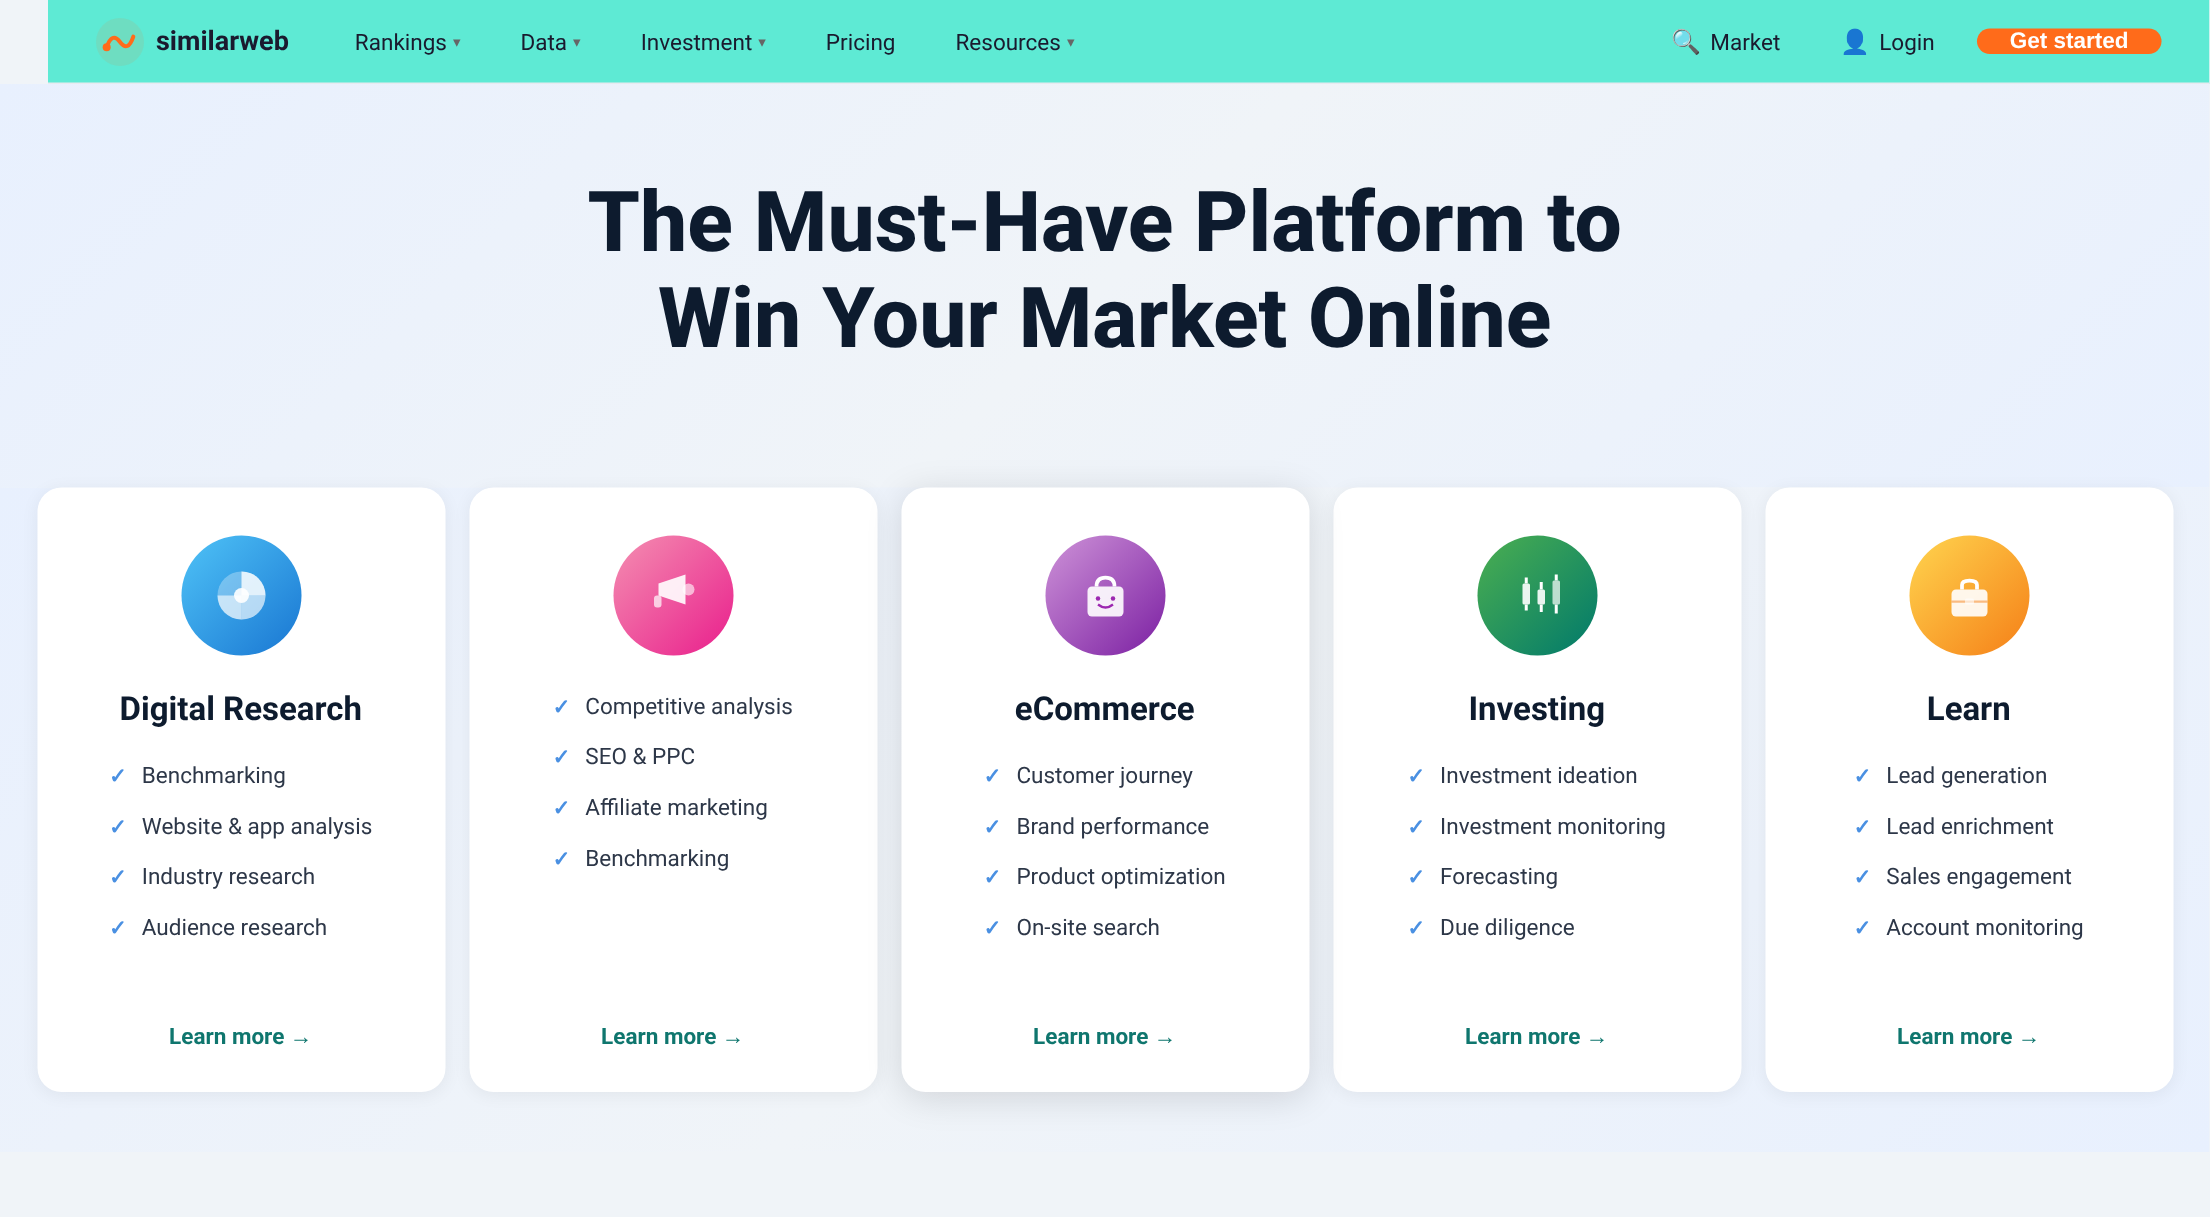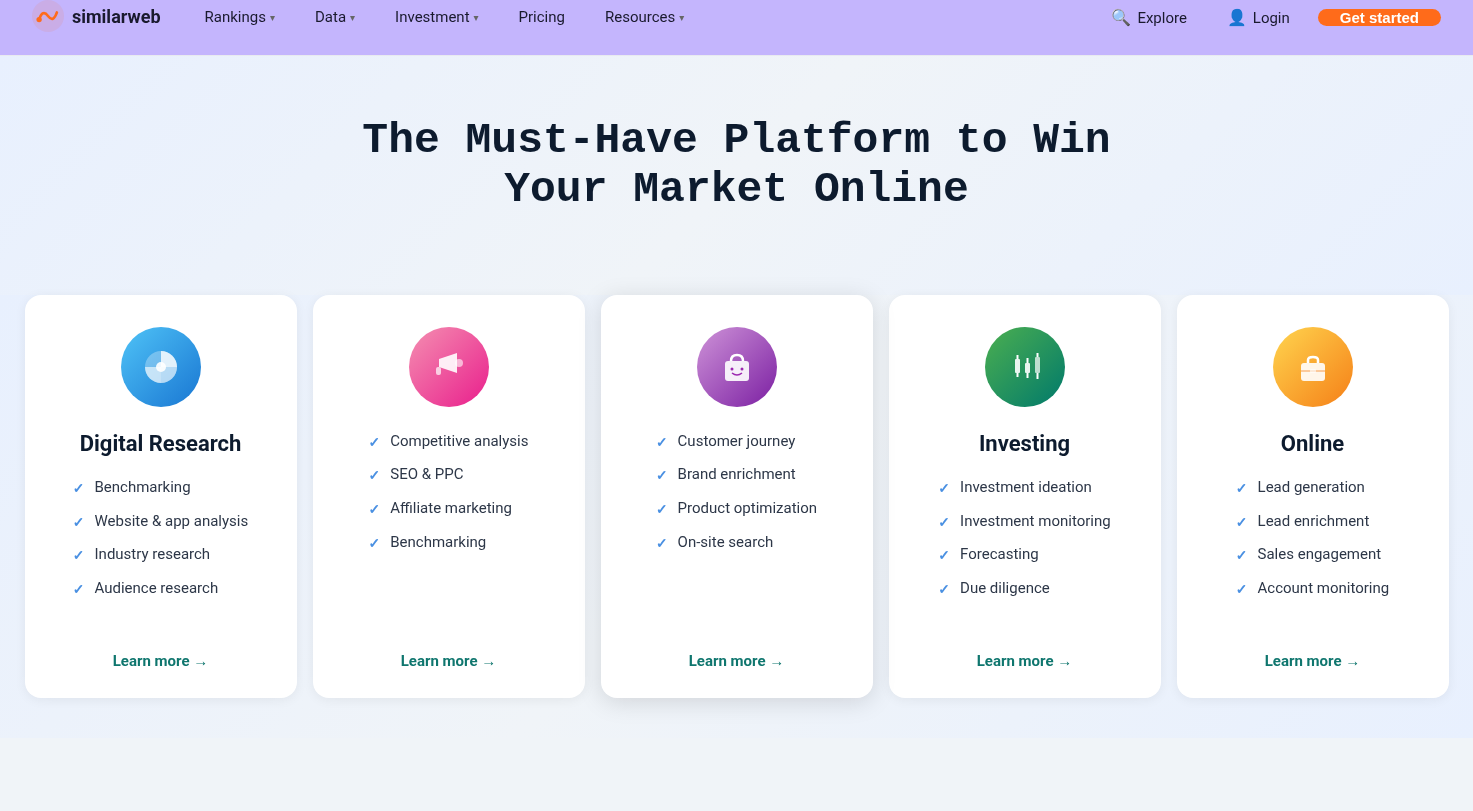--- a/index.html
+++ b/index.html
@@ -1,27 +1,28 @@
 <!DOCTYPE html>
 <html><head>
   <meta charset="utf-8">
   <style>
     * { box-sizing: border-box; margin: 0; padding: 0; }
     body { font-family: -apple-system, BlinkMacSystemFont, 'Segoe UI', Roboto, sans-serif; background: #f0f4f8; }
 
     
     nav {
-      background: #c4b5fd;
-      display: flex;
-      align-items: flex-start;
+      background: #5eead4;
+      display: flex;
+      align-items: center;
       padding: 0 32px;
       height: 56px;
       border-bottom: 1px solid #e8eaf0;
       position: relative;
       z-index: 10;
+      margin-left: 32px;
     }
     .nav-logo {
       display: flex;
       align-items: center;
       gap: 8px;
       margin-right: 32px;
       text-decoration: none;
     }
     .nav-logo-icon {
       width: 32px;
@@ -84,27 +85,26 @@
       cursor: pointer;
     }
 
     
     .hero {
       background: linear-gradient(135deg, #e8f0fe 0%, #f0f4f8 50%, #e8f0fe 100%);
       text-align: center;
       padding: 60px 32px 40px;
     }
     .hero-title {
-      font-size: 43px;
+      font-size: 56px;
       font-weight: 800;
       color: #0d1b2e;
       line-height: 1.15;
       max-width: 780px;
       margin: 0 auto 40px;
-      font-family: Liberation Mono, monospace;
     }
 
     
     .cards-section {
       background: linear-gradient(135deg, #e8f0fe 0%, #f0f4f8 50%, #e8f0fe 100%);
       padding: 0 16px 40px;
     }
     .cards-container {
       display: flex;
       gap: 0;
@@ -216,21 +216,21 @@
     </a>
     <a class="nav-link" href="#">
       <span>Resources</span>
       <span class="chevron">▾</span>
     </a>
   </div>
 
   <div class="nav-right">
     <div class="nav-explore">
       <span style="font-size:16px;">🔍</span>
-      <span>Explore</span>
+      <span>Market</span>
     </div>
     <div class="nav-login">
       <span style="font-size:16px;">👤</span>
       <span>Login</span>
     </div>
     <button class="nav-cta">Get started</button>
   </div>
 </nav>
 
 <div class="hero">
@@ -304,28 +304,29 @@
     <div class="card highlighted">
       <div class="card-icon card-icon-ecommerce">
         <svg width="44" height="44" viewBox="0 0 44 44" fill="none">
           <rect x="10" y="16" width="24" height="20" rx="3" fill="white" opacity="0.9"></rect>
           <path d="M16 16 Q16 10 22 10 Q28 10 28 16" stroke="white" stroke-width="2.5" fill="none"></path>
           <circle cx="17" cy="24" r="1.5" fill="#9c27b0"></circle>
           <circle cx="27" cy="24" r="1.5" fill="#9c27b0"></circle>
           <path d="M17 28 Q22 32 27 28" stroke="#9c27b0" stroke-width="1.5" fill="none"></path>
         </svg>
       </div>
+      <h2 class="card-title">eCommerce</h2>
       <ul class="card-items">
         <li class="card-item">
           <span class="check-icon">✓</span>
           <span>Customer journey</span>
         </li>
         <li class="card-item">
           <span class="check-icon">✓</span>
-          <span>Brand enrichment</span>
+          <span>Brand performance</span>
         </li>
         <li class="card-item">
           <span class="check-icon">✓</span>
           <span>Product optimization</span>
         </li>
         <li class="card-item">
           <span class="check-icon">✓</span>
           <span>On-site search</span>
         </li>
       </ul>
@@ -371,21 +372,21 @@
 
     <div class="card">
       <div class="card-icon card-icon-sales">
         <svg width="44" height="44" viewBox="0 0 44 44" fill="none">
           <rect x="10" y="18" width="24" height="18" rx="3" fill="white" opacity="0.9"></rect>
           <path d="M17 18 L17 15 Q17 12 22 12 Q27 12 27 15 L27 18" stroke="white" stroke-width="2.5" fill="none"></path>
           <line x1="10" y1="26" x2="34" y2="26" stroke="#f57f17" stroke-width="1.5" opacity="0.5"></line>
           <rect x="19" y="24" width="6" height="4" rx="1" fill="white" opacity="0.6"></rect>
         </svg>
       </div>
-      <h2 class="card-title">Online</h2>
+      <h2 class="card-title">Learn</h2>
       <ul class="card-items">
         <li class="card-item">
           <span class="check-icon">✓</span>
           <span>Lead generation</span>
         </li>
         <li class="card-item">
           <span class="check-icon">✓</span>
           <span>Lead enrichment</span>
         </li>
         <li class="card-item">

